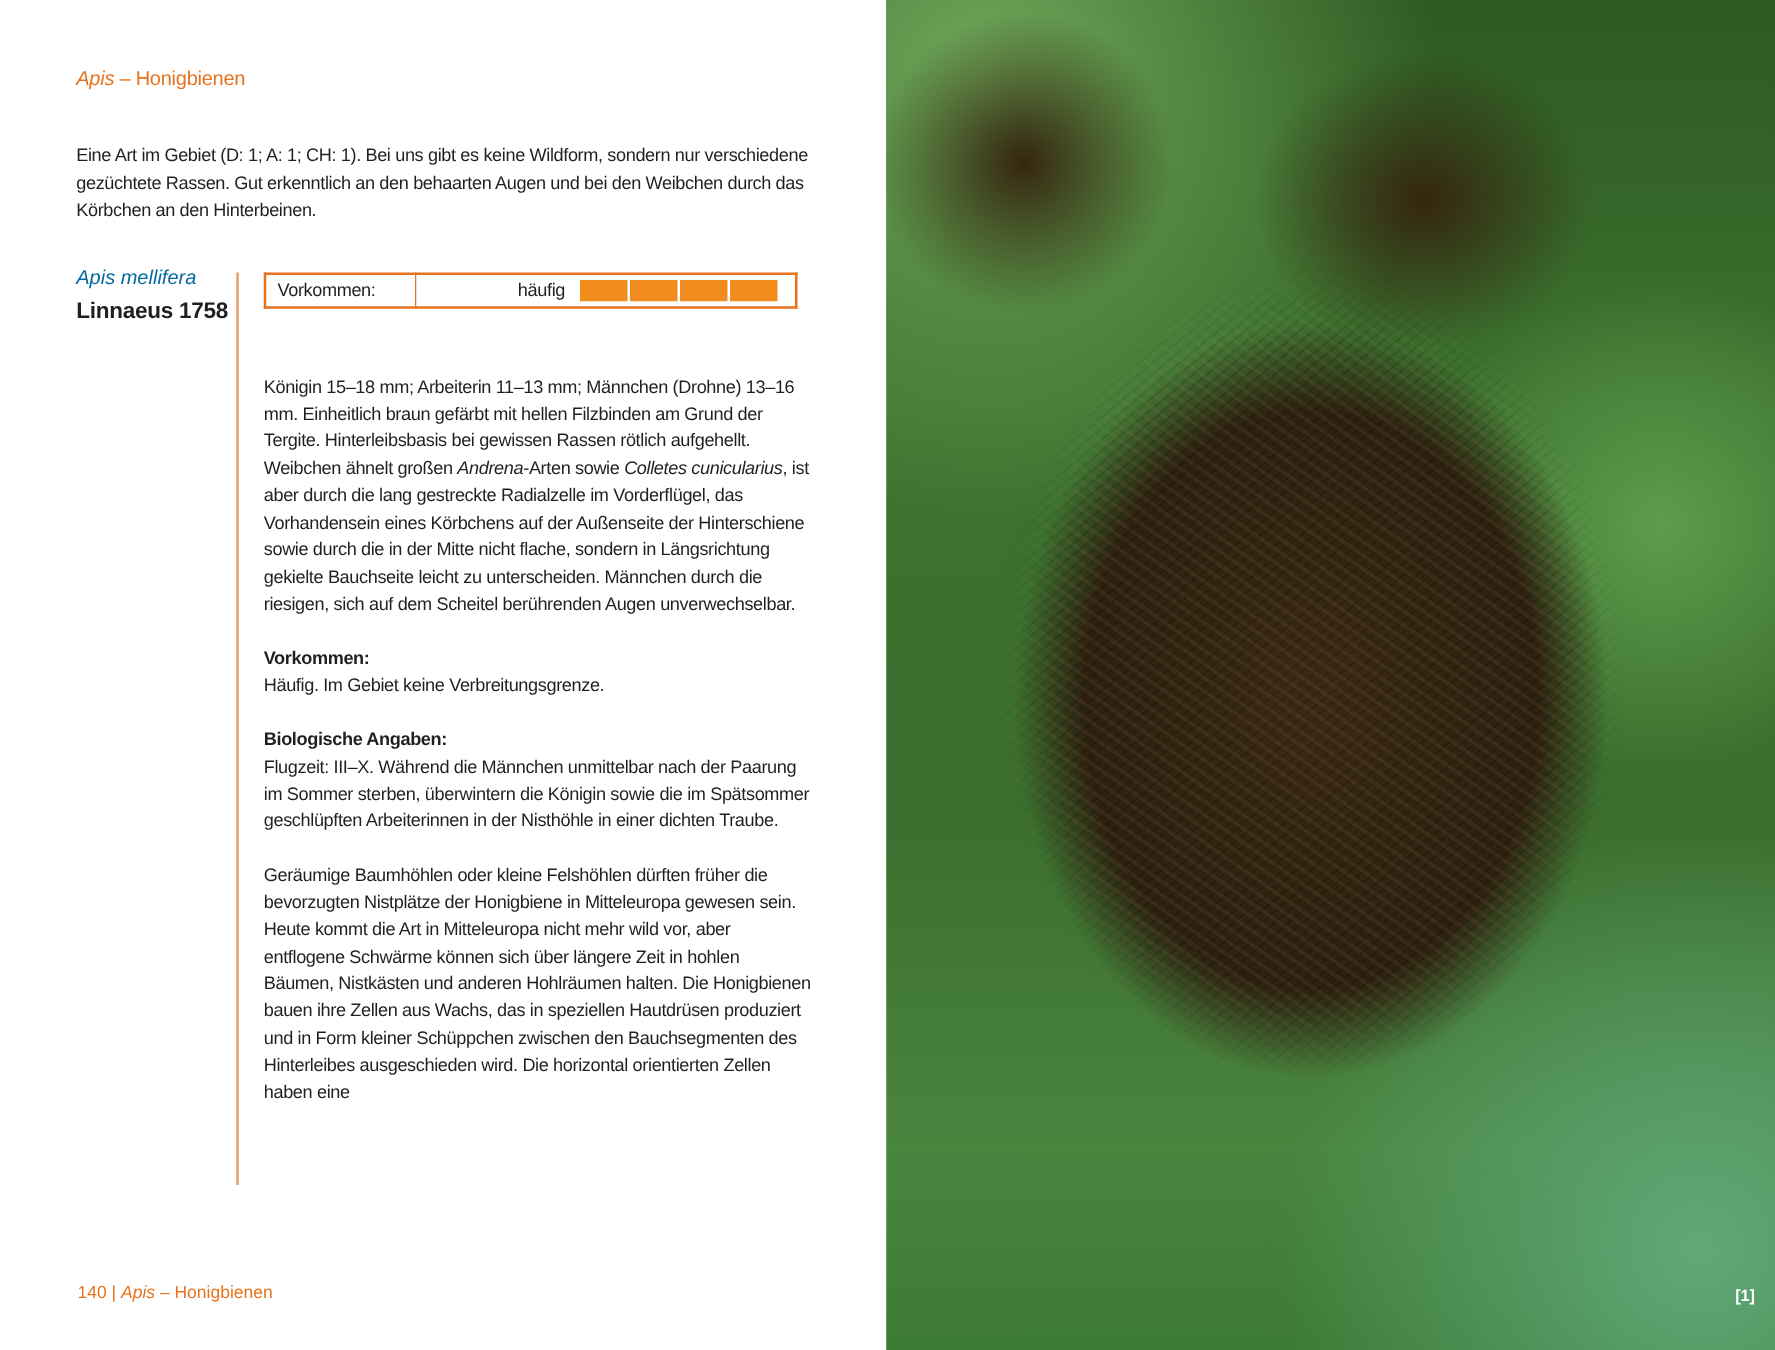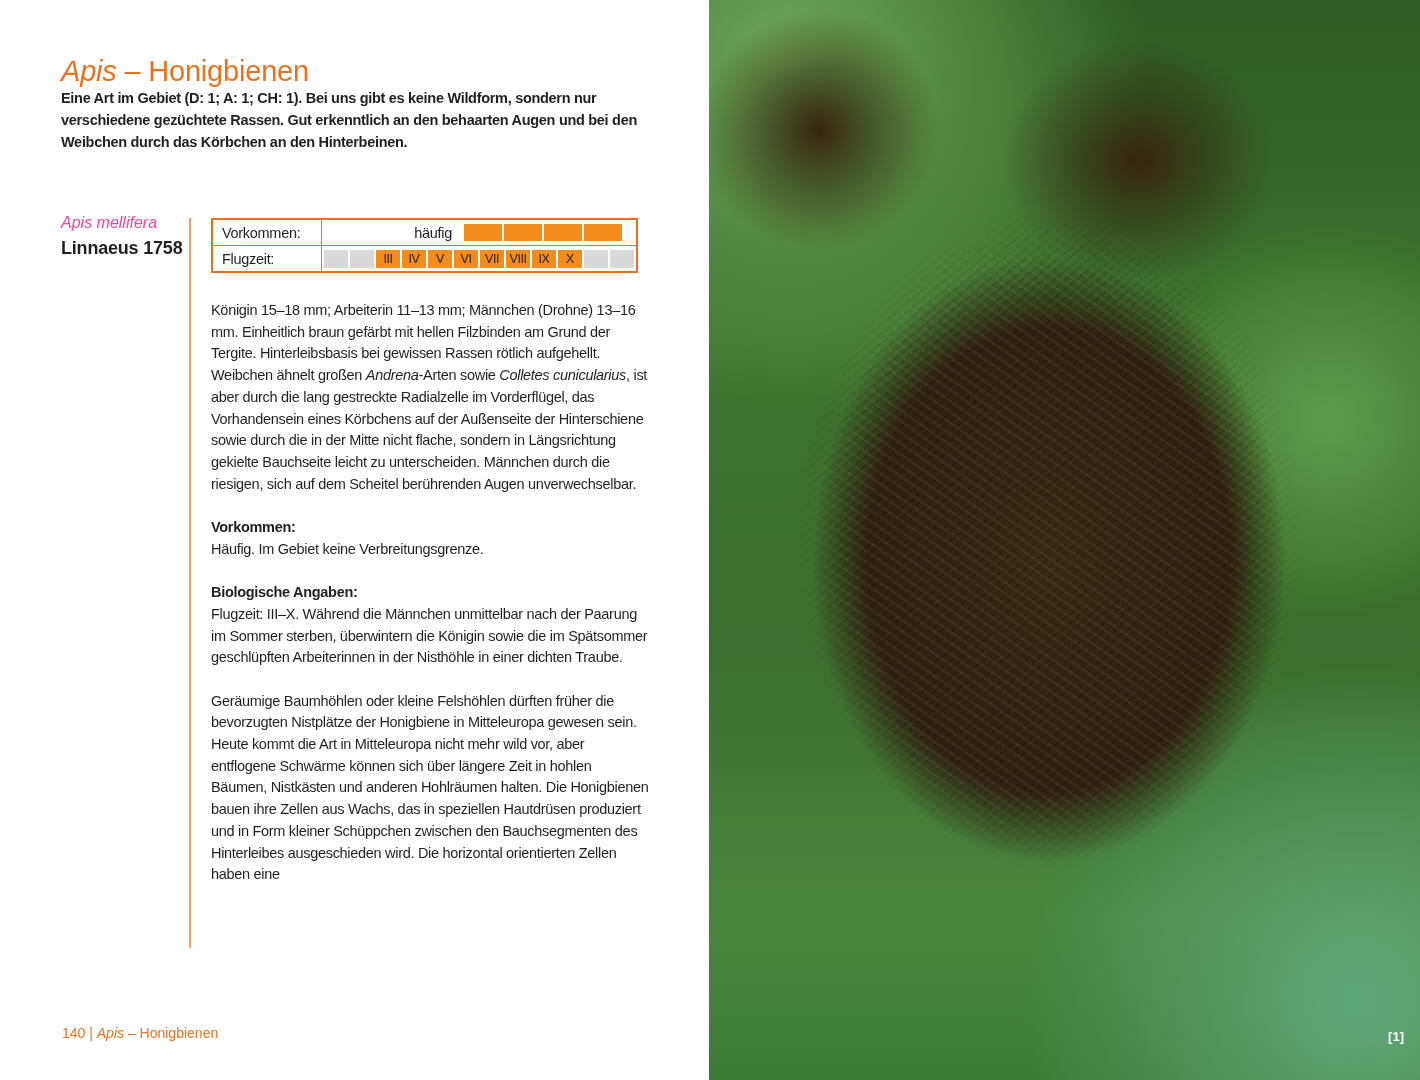--- a/index.html
+++ b/index.html
@@ -5,30 +5,30 @@
     html, body { margin:0; padding:0; }
     body {
       width:1420px; height:1080px; position:relative; overflow:hidden;
       background:#ffffff;
       font-family:"Liberation Sans", "DejaVu Sans", sans-serif;
       color:#231f20;
     }
     .page-left { position:absolute; left:0; top:0; width:709px; height:1080px; background:#fff; }
     .title {
       position:absolute; left:61px; top:55px;
-      font-size:29px; color:#e8731e; letter-spacing:-0.2px;
+      font-size:16px; color:#e8731e; letter-spacing:-0.2px;
     }
     .title i { font-style:italic; }
     .intro {
-      position:absolute; left:61px; top:87px; width:590px;
-      font-size:14.5px; line-height:22px; letter-spacing:-0.3px;font-weight:bold;
+      position:absolute; left:61px; top:114px; width:590px;
+      font-size:14.5px; line-height:22px; letter-spacing:-0.3px;
     }
     .species-name {
       position:absolute; left:61px; top:214px;
-      font-size:16px; font-style:italic; color:#ec4899;
+      font-size:16px; font-style:italic; color:#0369a1;
     }
     .species-author {
       position:absolute; left:61px; top:238px;
       font-size:18px; font-weight:bold; letter-spacing:-0.2px;
     }
     .vline {
       position:absolute; left:189px; top:218px; width:2px; height:730px;
       background:#e8a06a;
     }
     table.info {
@@ -102,39 +102,20 @@
       <td>
         <div class="abund">
           <span class="abund-text">häufig</span>
           <span class="abund-bar"></span>
           <span class="abund-bar"></span>
           <span class="abund-bar"></span>
           <span class="abund-bar"></span>
         </div>
       </td>
     </tr>
-    <tr>
-      <td class="lbl">Flugzeit:</td>
-      <td>
-        <div class="months" id="months">
-          <span class="month"></span>
-          <span class="month"></span>
-          <span class="month on">III</span>
-          <span class="month on">IV</span>
-          <span class="month on">V</span>
-          <span class="month on">VI</span>
-          <span class="month on">VII</span>
-          <span class="month on">VIII</span>
-          <span class="month on">IX</span>
-          <span class="month on">X</span>
-          <span class="month"></span>
-          <span class="month"></span>
-        </div>
-      </td>
-    </tr>
   </tbody>
     </table>
 
   <div class="body">
     <p><span>Königin 15–18 mm; Arbeiterin 11–13 mm; Männchen (Drohne) 13–16 mm. Einheitlich braun gefärbt mit hellen Filzbinden am Grund der Tergite. Hinterleibsbasis bei gewissen Rassen rötlich aufgehellt. Weibchen ähnelt großen </span><i>Andrena</i><span>-Arten sowie </span><i>Colletes cunicularius</i><span>, ist aber durch die lang gestreckte Radialzelle im Vorderflügel, das Vorhandensein eines Körbchens auf der Außenseite der Hinterschiene sowie durch die in der Mitte nicht flache, sondern in Längsrichtung gekielte Bauchseite leicht zu unterscheiden. Männchen durch die riesigen, sich auf dem Scheitel berührenden Augen unverwechselbar.</span></p>
 
     <h4>Vorkommen:</h4>
     <p>Häufig. Im Gebiet keine Verbreitungsgrenze.</p>
 
     <h4>Biologische Angaben:</h4>

